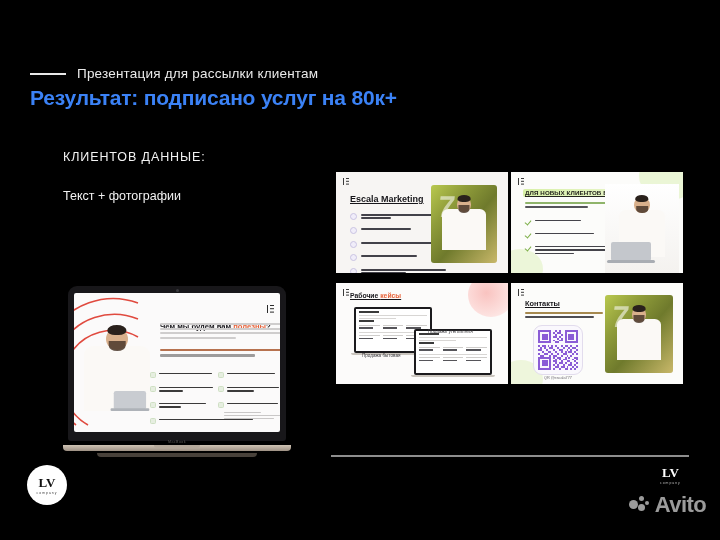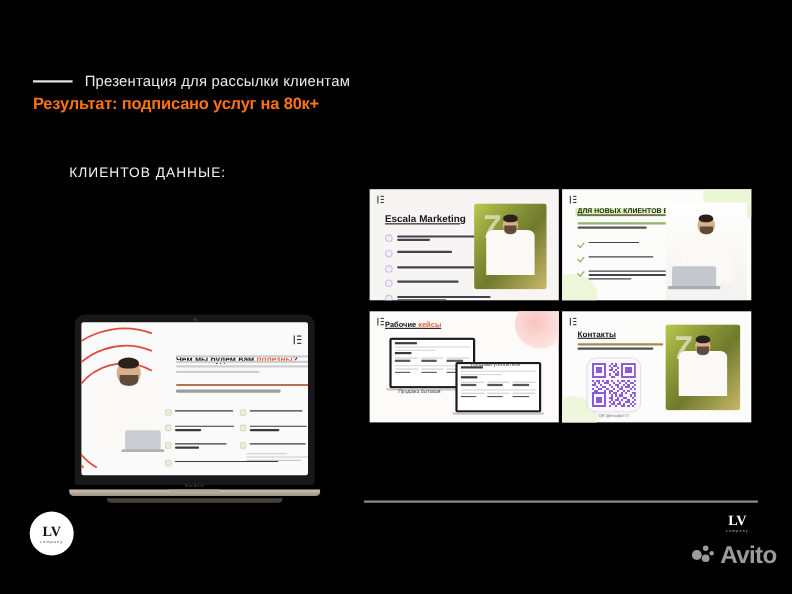--- a/index.html
+++ b/index.html
@@ -10,21 +10,21 @@
     overflow: hidden;
   }
   .stage { position: relative; width: 720px; height: 532px; background: #000; }
 
   
   .eyebrow { position: absolute; left: 30px; top: 66px; display: flex; align-items: center; gap: 11px; }
   .eyebrow .rule { width: 36px; height: 2px; background: #e8e8e8; }
   .eyebrow .txt { color: #eaeaea; font-size: 13.5px; letter-spacing: .2px; white-space: nowrap; }
   .headline {
     position: absolute; left: 30px; top: 86px;
-    color: #f97316; font-size: 15px; font-weight: bold; letter-spacing: -.2px; white-space: nowrap;
+    color: #3b82f6; font-size: 21px; font-weight: bold; letter-spacing: -.2px; white-space: nowrap;
   }
 
   
   .src-label { position: absolute; left: 63px; top: 150px; color: #f2f2f2; font-size: 12.5px; letter-spacing: .9px; }
   .src-value { position: absolute; left: 63px; top: 189px; color: #f2f2f2; font-size: 12.5px; }
   .result-btn {
     position: absolute; left: 64px; top: 226px; width: 126px; height: 26px;
     border: 1px solid #d8d8d8; background: transparent;
     display: flex; align-items: center; justify-content: space-between;
     padding: 0 11px 0 12px; cursor: pointer;
@@ -166,20 +166,21 @@
 
 <div class="stage">
 
   <div class="eyebrow">
     <span class="rule"></span>
     <span class="txt">Презентация для рассылки клиентам</span>
   </div>
   <div class="headline">Результат: подписано услуг на 80к+</div>
 
   <div class="src-label">КЛИЕНТОВ ДАННЫЕ:</div>
+  <div class="src-value">Текст + фотографии</div>
 
   <div class="laptop">
     <div class="lid">
       <span class="cam"></span>
       <div class="screen">
         <svg class="arcs" viewBox="0 0 120 130">
           <path d="M8,128 A72,72 0 0 1 80,6" fill="none" stroke="#e04a3f" stroke-width="1.6"></path>
           <path d="M18,128 A62,62 0 0 1 80,22" fill="none" stroke="#e04a3f" stroke-width="1.6"></path>
           <path d="M30,128 A50,50 0 0 1 80,40" fill="none" stroke="#e04a3f" stroke-width="1.6"></path>
         </svg>

